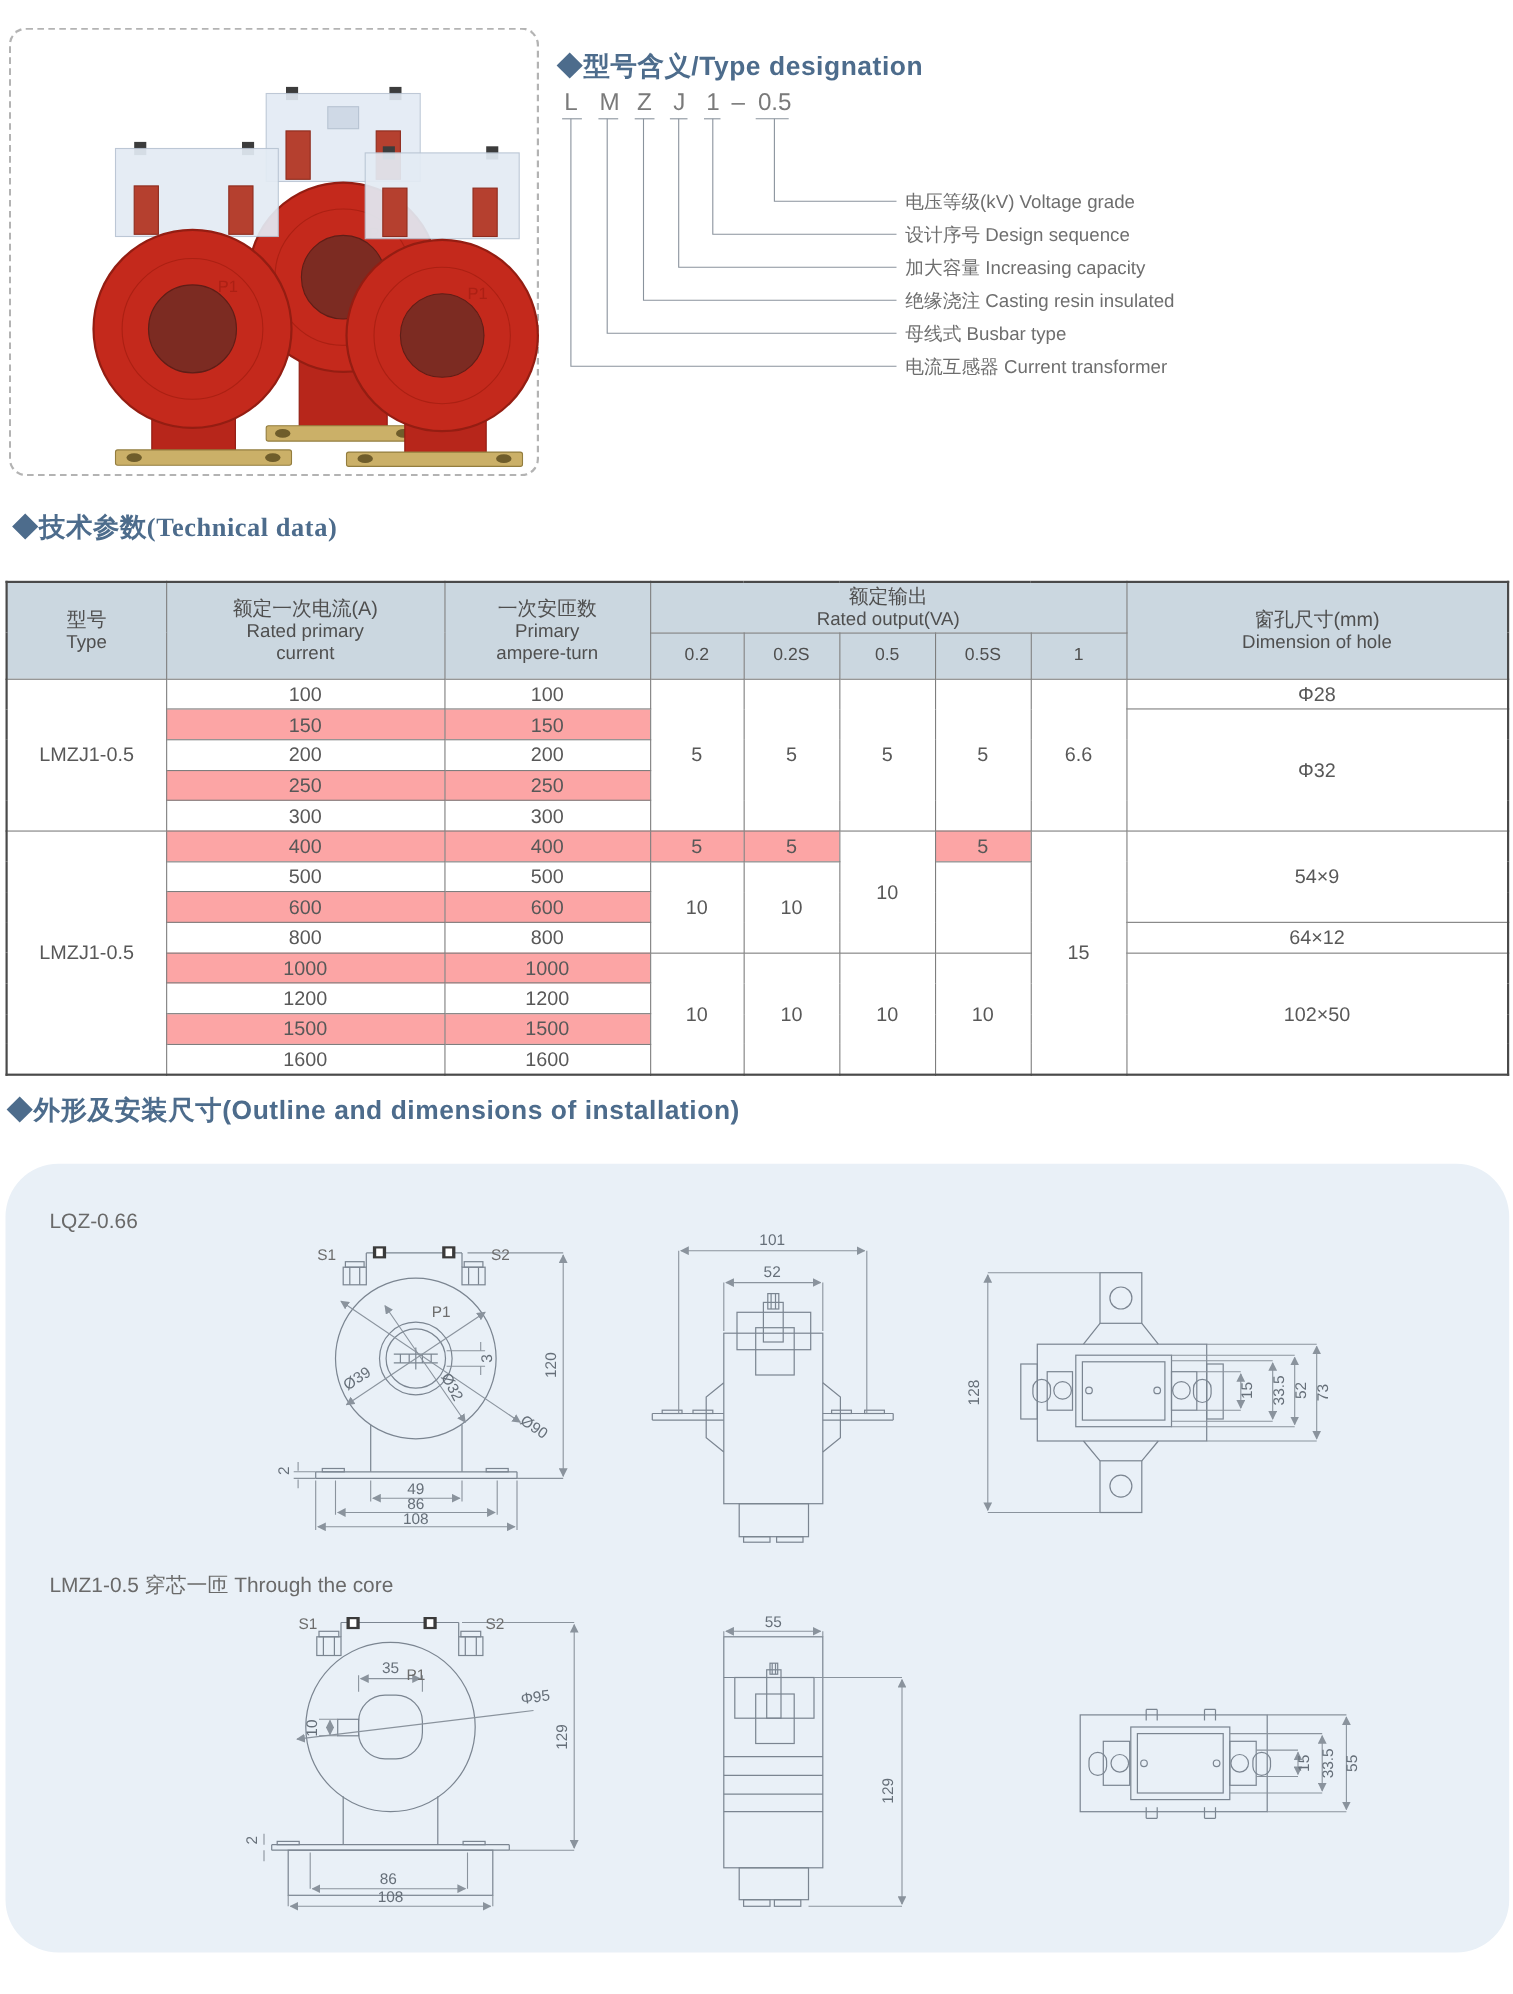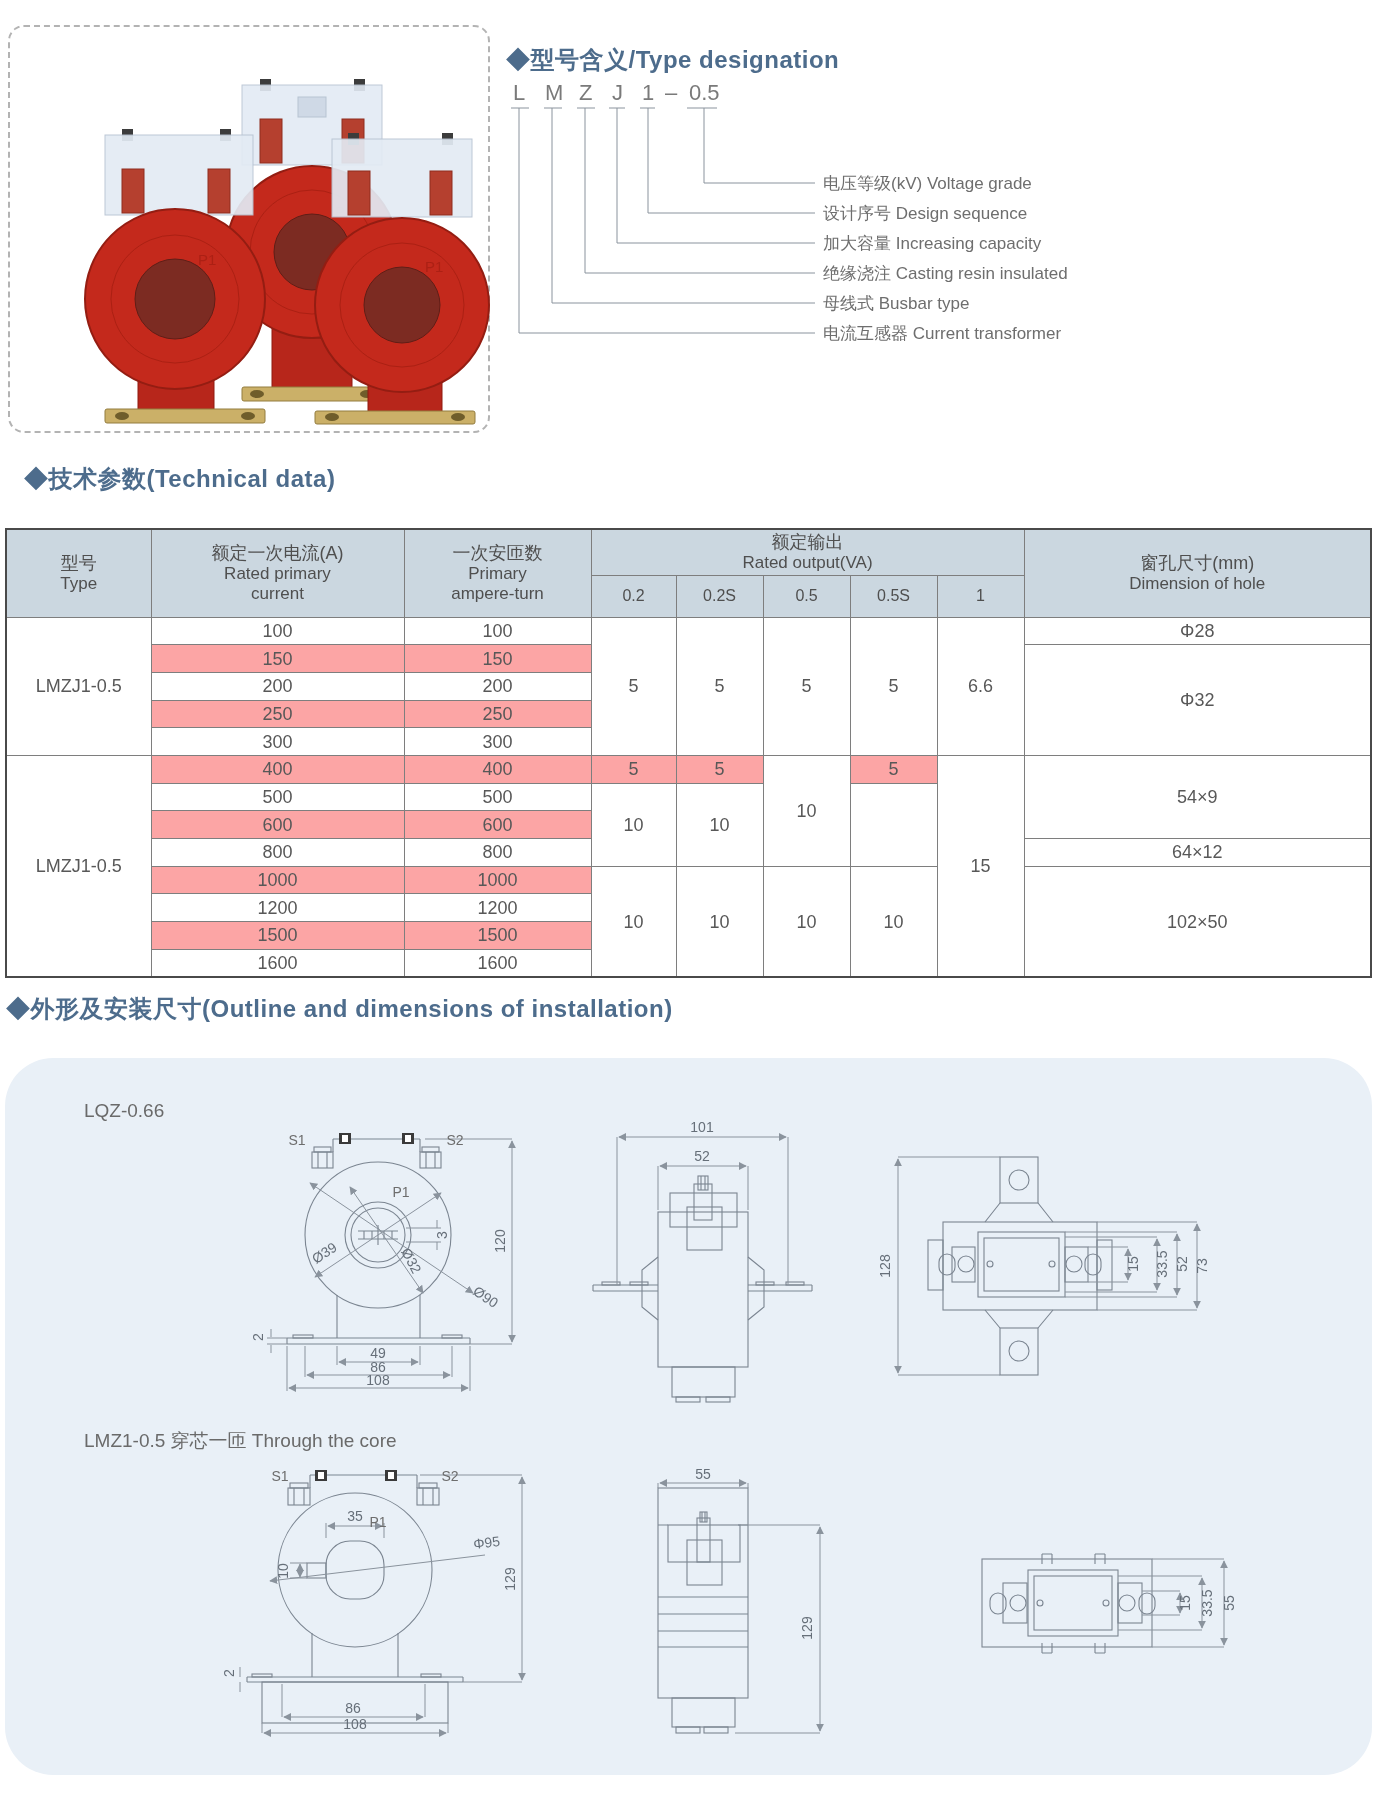--- a/index.html
+++ b/index.html
@@ -5,38 +5,38 @@
   html,body{margin:0;padding:0;background:#fff;}
   .page{position:relative;width:1375px;height:1813px;background:#fff;overflow:hidden;
         font-family:"Liberation Sans",sans-serif;}
   
   .photo-box{position:absolute;left:8px;top:25px;width:478px;height:404px;
              border:2px dashed #b3b3b3;border-radius:16px;background:#fff;}
   
   .sec-title{position:absolute;font-weight:bold;font-size:24px;color:#4d6c8c;letter-spacing:.5px;text-align:right;}
   
   .td-title{left:506px;top:44px;}
-  .tech-title{left:24px;top:463px;}
+  .tech-title{left:11px;top:463px;font-family:Liberation Serif, serif;}
   .outline-title{left:6px;top:993px;}
   
   table.tech{position:absolute;left:5px;top:528px;width:1365px;border-collapse:collapse;
              table-layout:fixed;color:#585858;}
   table.tech{border:2px solid #4a4a4a;}
   table.tech th,table.tech td{border:1px solid #7e7e7e;text-align:center;vertical-align:middle;
              padding:0;font-weight:normal;}
   table.tech th{background:#cbd7e0;color:#4f4f4f;}
   table.tech tr.h1{height:46px;} table.tech tr.h2{height:42px;}
   table.tech td{font-size:18px;height:26.7px;line-height:1;}
   .cnh{font-size:18px;line-height:1.18;} .enh{font-size:17px;line-height:1.15;}
   td.bl{background:#fca5a5;}
   tr.divider td{border-top:1px solid #be185d;}
   
   .panel{position:absolute;left:5px;top:1058px;width:1367px;height:717px;background:#e9f0f7;
          border-radius:48px;}
-  .drw-label{position:absolute;font-size:19px;color:#6a6a6a;margin-left:39px;}
+  .drw-label{position:absolute;font-size:19px;color:#6a6a6a;}
   
   .ln{stroke:#7b8591;stroke-width:1.1;fill:none;}
   .dim{stroke:#8a939d;stroke-width:1;fill:none;}
   .dimtxt{fill:#666f79;font-size:14px;font-family:"Liberation Sans",sans-serif;}
   .lbl{fill:#6d6d6d;font-size:14px;font-family:"Liberation Sans",sans-serif;}
   svg{position:absolute;overflow:visible;}
   .code-letter{fill:#7a7a7a;font-size:22px;font-family:"Liberation Sans",sans-serif;}
   .mean-txt{fill:#6e6e6e;font-size:17px;font-family:"Liberation Sans",sans-serif;}
 </style>
 </head>

